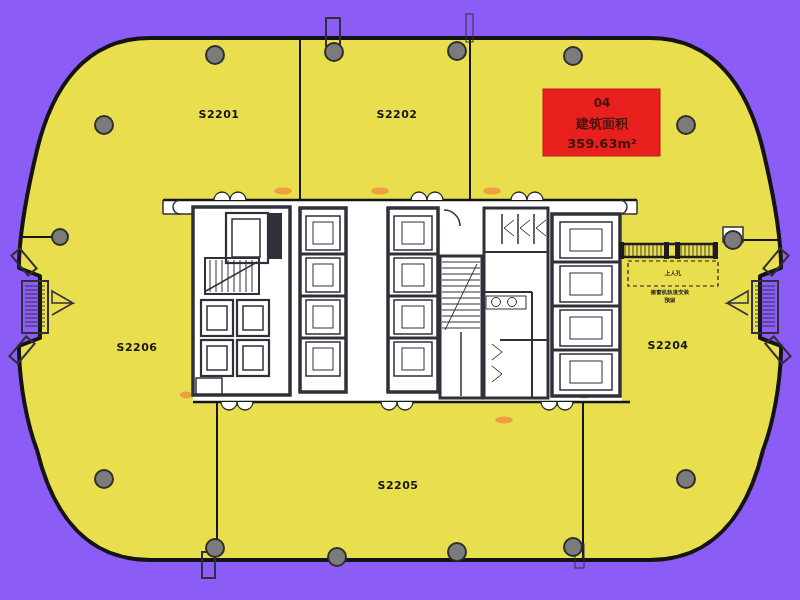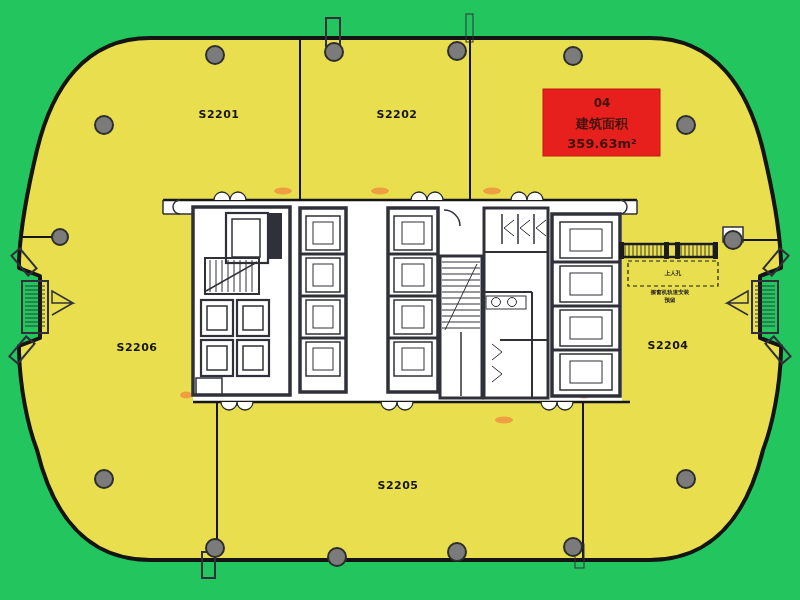--- a/index.html
+++ b/index.html
@@ -1,16 +1,16 @@
 <!DOCTYPE html>
 <html><head>
 <meta charset="utf-8">
 <style>
   html,body{margin:0;padding:0;background:#ffffff;}
-  .stage{position:relative;width:800px;height:600px;background:#22c55e;overflow:hidden;
+  .stage{position:relative;width:800px;height:600px;background:#8b5cf6;overflow:hidden;
          font-family:"DejaVu Sans",sans-serif;}
   svg{display:block}
   .w35{fill:#ffffff;stroke:#30303a;stroke-width:3.5}
   .w3{fill:#ffffff;stroke:#30303a;stroke-width:3}
   .w22{fill:#ffffff;stroke:#30303a;stroke-width:2.2}
   .w2{fill:none;stroke:#30303a;stroke-width:2}
   .w15{fill:#ffffff;stroke:#30303a;stroke-width:1.5}
   .ln15{fill:none;stroke:#30303a;stroke-width:1.5}
   .thin{fill:none;stroke:#30303a;stroke-width:1}
   .hatch{fill:none;stroke:#2c2c34;stroke-width:0.9}

